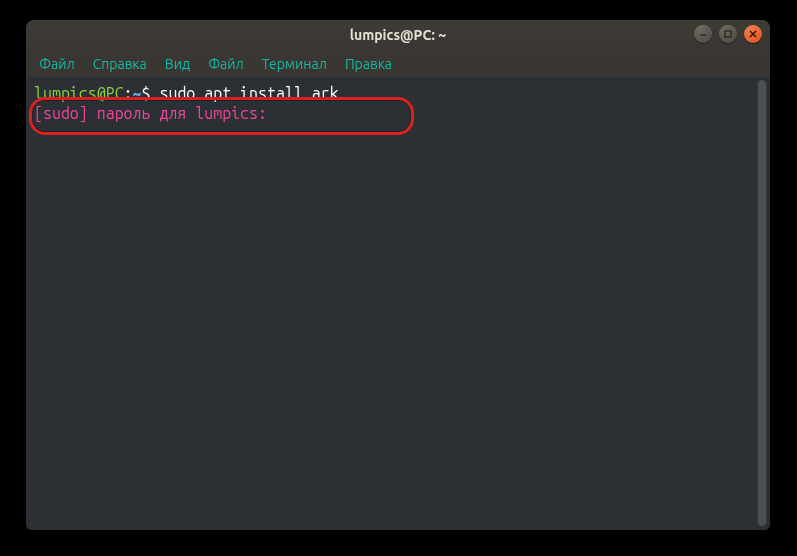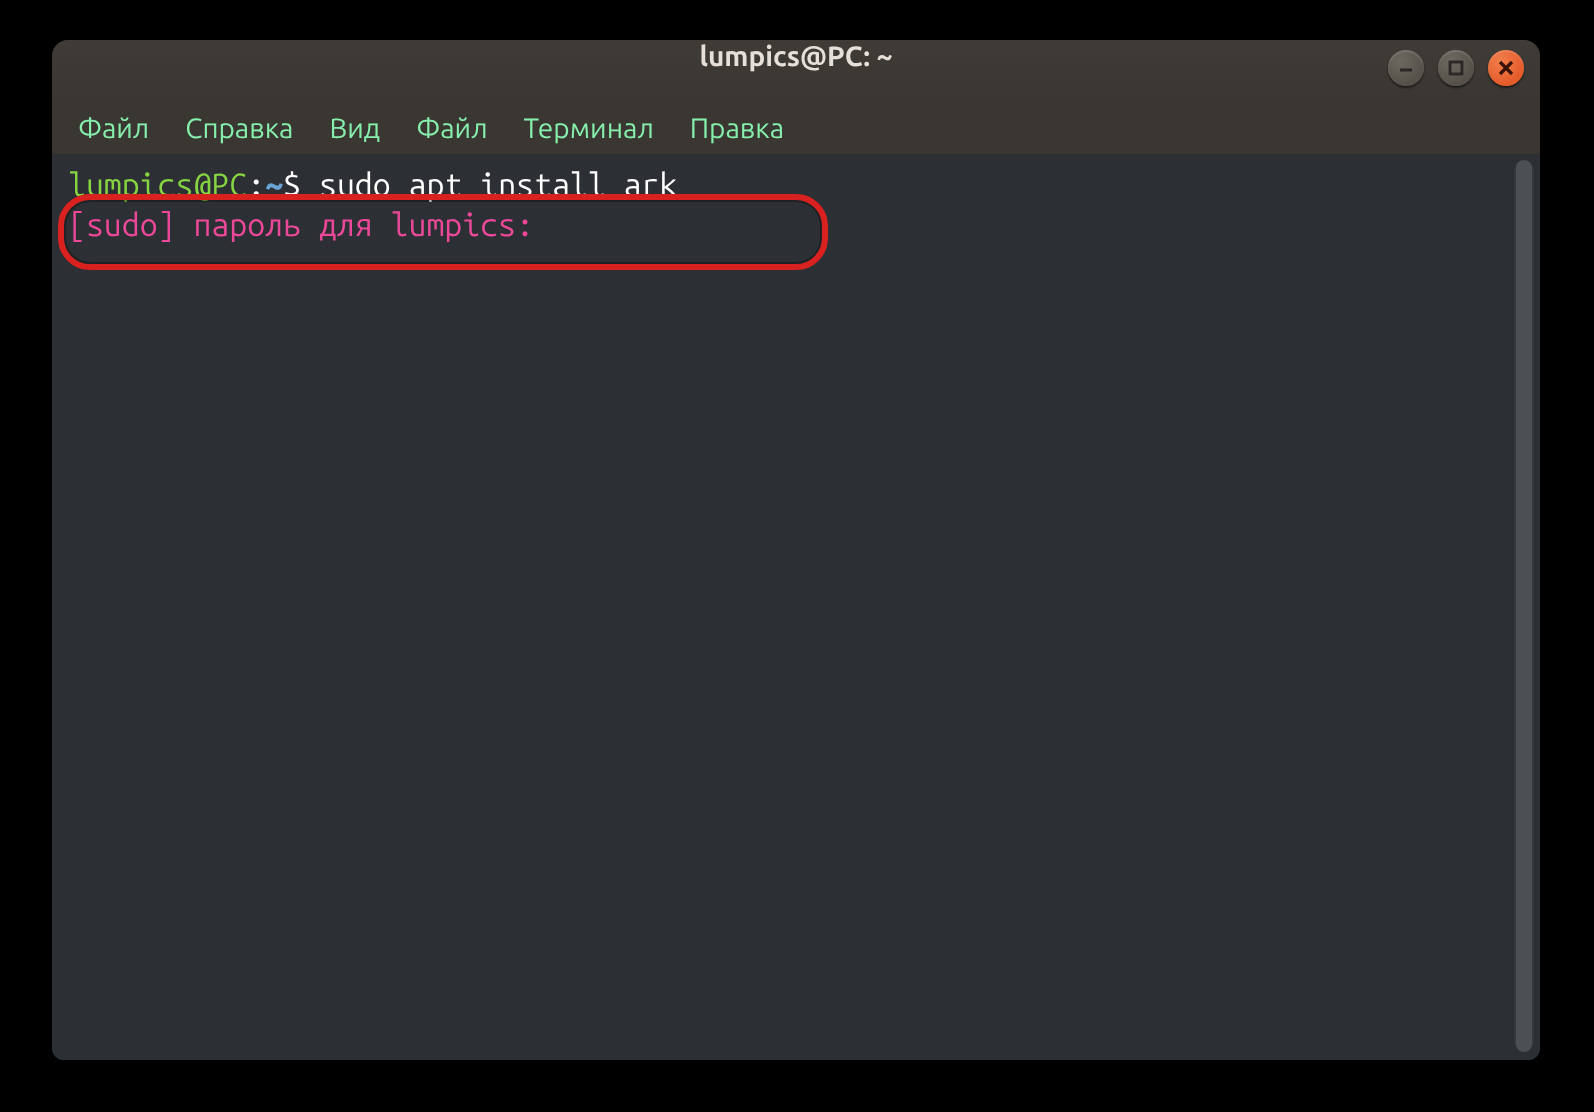--- a/index.html
+++ b/index.html
@@ -25,20 +25,21 @@
     background: #2e3436;
     border-radius: 8px 8px 6px 6px;
     box-shadow: 0 6px 20px rgba(0,0,0,0.6);
     overflow: hidden;
     position: relative;
   }
   .titlebar {
     height: 30px;
     background: linear-gradient(to bottom, #3f3b37 0%, #3a3632 100%);
     display: flex;
+    align-items: center;
     justify-content: center;
     position: relative;
     border-top-left-radius: 8px;
     border-top-right-radius: 8px;
   }
   .title-text {
     color: #e6e0d8;
     font-size: 14px;
     font-weight: bold;
   }
@@ -67,21 +68,21 @@
   .menubar {
     height: 27px;
     background: #3a3632;
     display: flex;
     align-items: center;
     padding: 0 4px;
     gap: 0;
     border-bottom: 1px solid #2a2724;
   }
   .menuitem {
-    color: #86efac;
+    color: #14b8a6;
     font-size: 14px;
     padding: 3px 9px;
     cursor: pointer;
   }
   .terminal-body {
     position: absolute;
     left: 0; right: 0; top: 57px; bottom: 0;
     background: #2d0c22; 
     background: linear-gradient(to bottom, #2f1425 0%, #300a24 10%, #2b2f36 60%, #2b3036 100%);
     background: #2c2f33;

